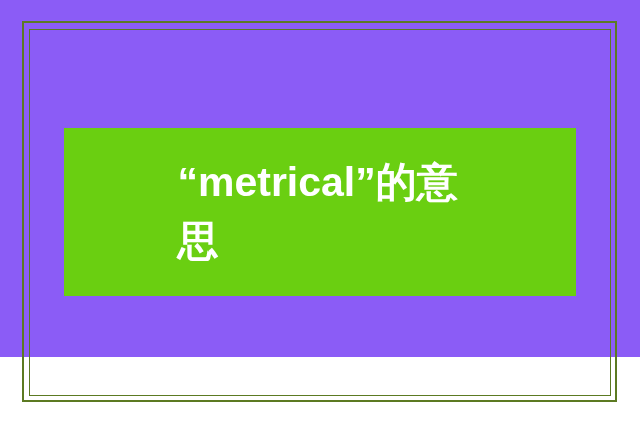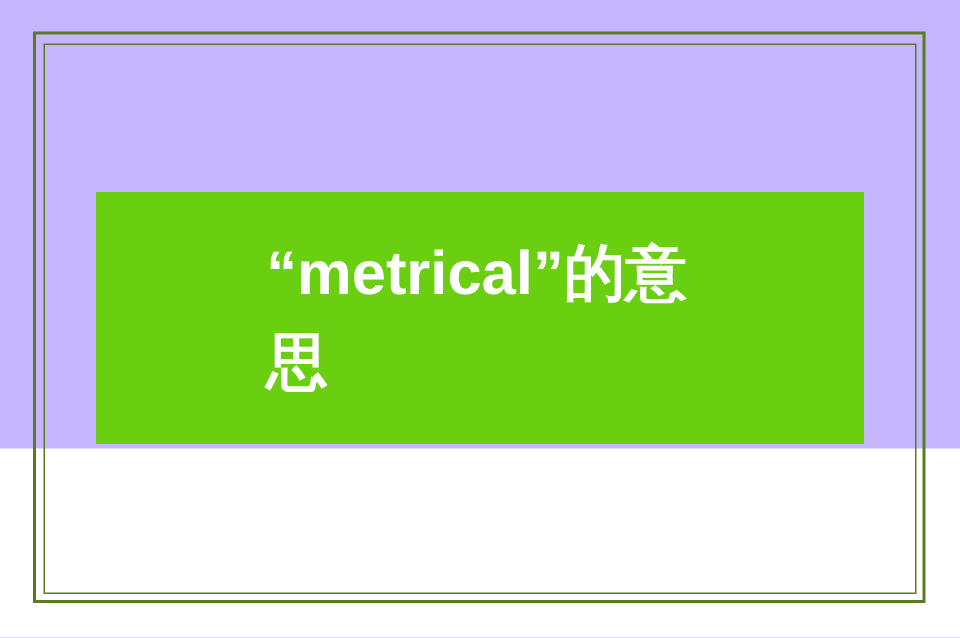--- a/index.html
+++ b/index.html
@@ -11,22 +11,22 @@
     width: 640px;
     height: 425px;
     overflow: hidden;
     font-family: "Liberation Sans", "DejaVu Sans", sans-serif;
   }
 
   
   #canvas {
     position: relative;
     width: 640px;
-    height: 299px;
-    background: #c4b5fd;
+    height: 357px;
+    background: #8b5cf6;
     box-sizing: border-box;
   }
 
   
   .frame-outer {
     position: absolute;
     left: 22px;
     top: 21px;
     width: 595px;
     height: 381px;

